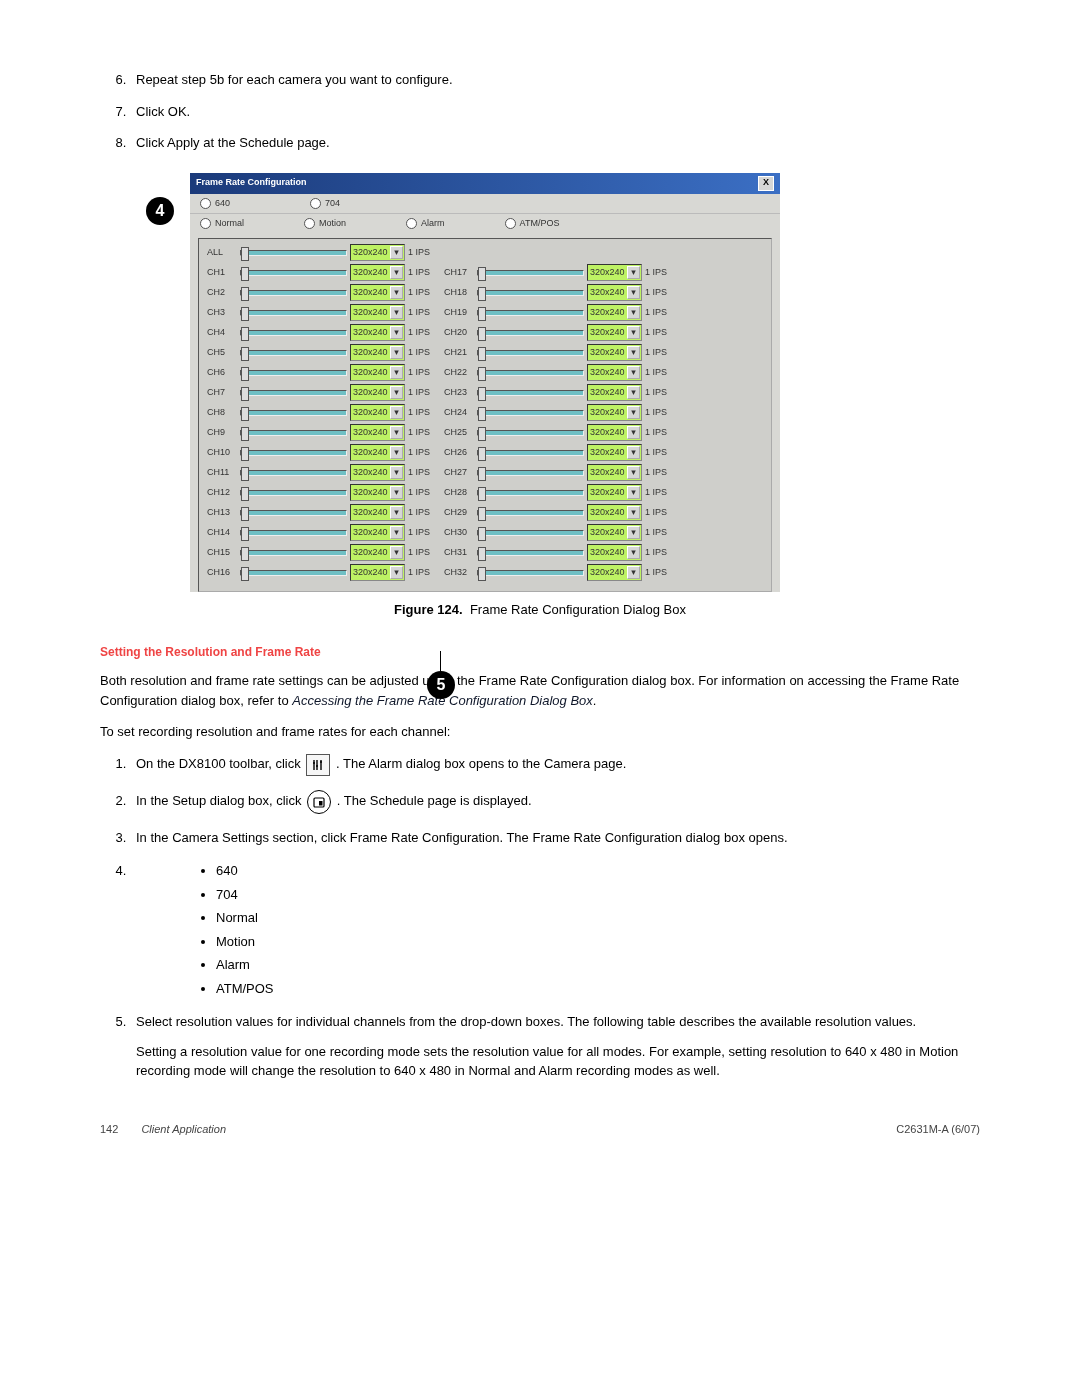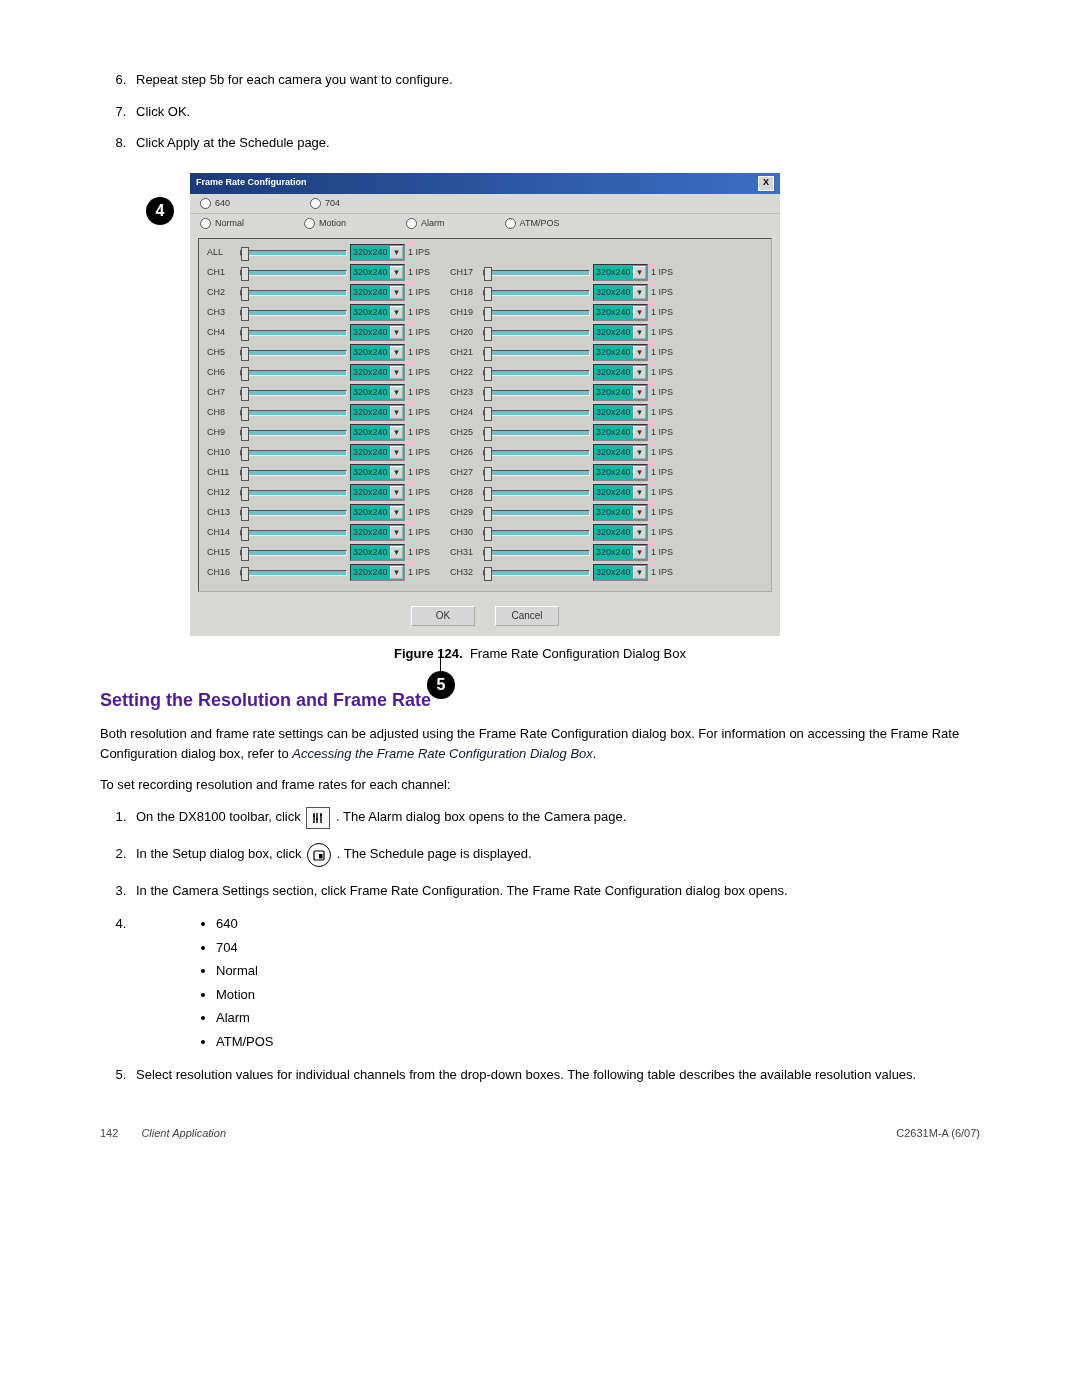--- a/index.html
+++ b/index.html
@@ -80,21 +80,21 @@
   width: 9px; height: 9px; border-radius: 50%; background: #fff; border: 1px solid #555; margin-right: 4px;
 }
 .panel {
   margin: 4px 8px 8px 8px;
   background: #cfcfcb;
   border: 1px inset #aaa;
   padding: 6px 8px 10px 8px;
 }
 .ch-grid {
   display: flex;
-  gap: 20px;
+  gap: 14px;
 }
 .ch-col {
   display: flex;
   flex-direction: column;
   gap: 4px;
 }
 .ch-row {
   display: flex;
   align-items: center;
   gap: 3px;
@@ -119,21 +119,21 @@
   left: 0;
   top: -4px;
   width: 6px;
   height: 12px;
   background: #ddd;
   border: 1px solid #555;
 }
 .dropdown {
   width: 50px;
   height: 15px;
-  background: #14b8a6;
+  background: #bef264;
   border: 1px inset #888;
   display: flex;
   align-items: center;
   justify-content: space-between;
   padding: 0 1px 0 2px;
   font-size: 9px;
 }
 .dropdown .arrow {
   width: 11px;
   height: 11px;
@@ -161,22 +161,22 @@
   display: flex;
   align-items: center;
   justify-content: center;
 }
 .caption {
   text-align: center;
   font-size: 13px;
   margin: 6px 0 24px 0;
 }
 h2.section {
-  color: #4c1d95;
-  font-size: 18px;
+  color: #ef4444;
+  font-size: 12px;
   font-weight: bold;
   margin: 0 0 10px 0;
 }
 p { margin: 0 0 12px 0; }
 .link { color: #0f172a; font-style: italic; }
 .icon-box {
   display: inline-flex;
   vertical-align: middle;
   width: 22px;
   height: 20px;
@@ -638,24 +638,20 @@
               </div>
               <div class="dropdown">
                 <span>320x240</span>
                 <span class="arrow">▾</span>
               </div>
               <span class="ips">1 IPS</span>
             </div>
           </div>
       </div>
     </div>
-    <div class="dlg-buttons">
-      <div class="dlg-btn">OK</div>
-      <div class="dlg-btn">Cancel</div>
-    </div>
   </div>
 </div>
 
 <div class="caption">
   <b>Figure 124.</b>&nbsp;&nbsp;<span>Frame Rate Configuration Dialog Box</span>
 </div>
 
 <h2 class="section">Setting the Resolution and Frame Rate</h2>
 
 <p>
@@ -689,20 +685,21 @@
       <li>640</li>
       <li>704</li>
       <li>Normal</li>
       <li>Motion</li>
       <li>Alarm</li>
       <li>ATM/POS</li>
     </ul>
   </li>
   <li>
     <span>Select resolution values for individual channels from the drop-down boxes. The following table describes the available resolution values.</span>
+    <p style="margin-top:10px">Setting a resolution value for one recording mode sets the resolution value for all modes. For example, setting resolution to 640 x 480 in Motion recording mode will change the resolution to 640 x 480 in Normal and Alarm recording modes as well.</p>
   </li>
 </ol>
 
 <div class="footer">
   <div>
     <span class="pg">142</span>
     <span class="app">Client Application</span>
   </div>
   <div>C2631M-A (6/07)</div>
 </div>

